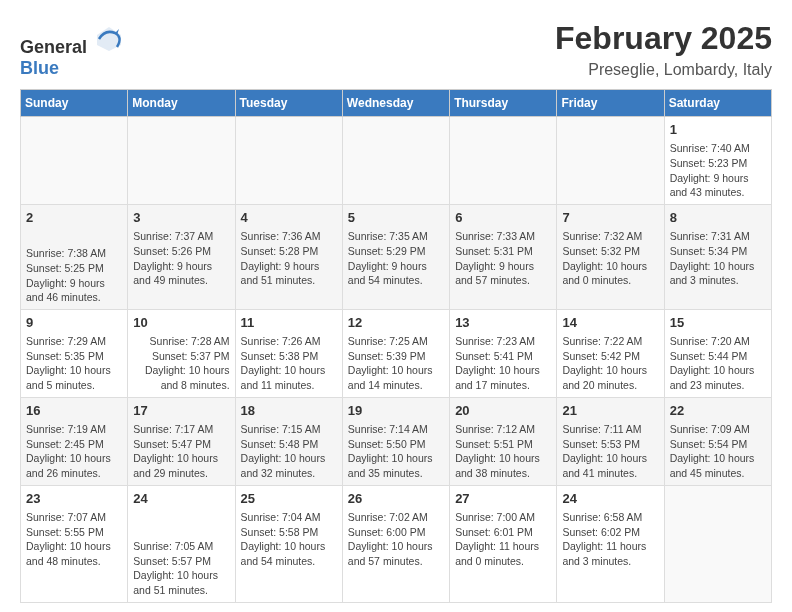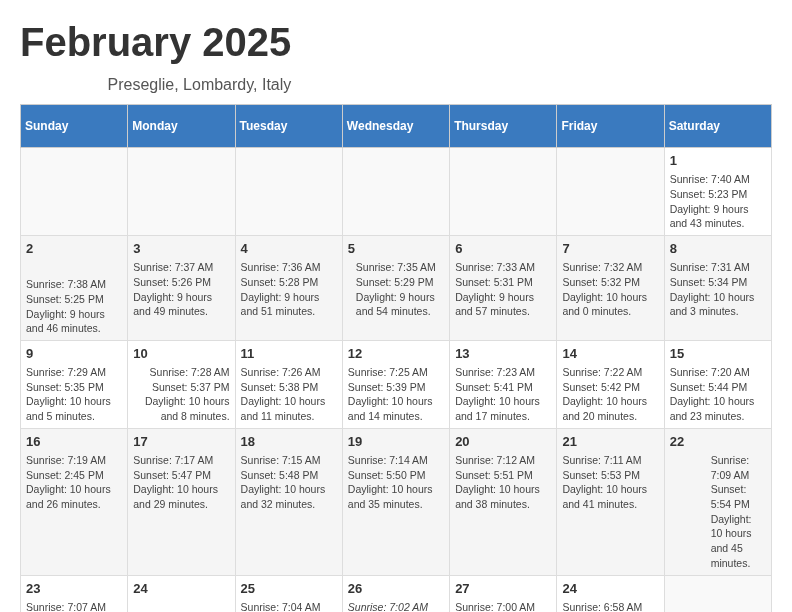--- a/index.html
+++ b/index.html
@@ -33,38 +33,38 @@
     }
     .logo-icon {
       width: 28px;
       height: 28px;
       margin-left: 3px;
     }
     .title-area {
       text-align: right;
     }
     .month-title {
-      font-size: 40px;
+      font-size: 32px;
       font-weight: bold;
       color: #333;
     }
     .location-subtitle {
       font-size: 16px;
       color: #555;
-      margin-top: 11px;
+      margin-top: 4px;
     }
     .calendar {
       width: 100%;
       border-collapse: collapse;
       font-size: 11px;
     }
     .calendar thead tr th {
       background-color: #3a7abf;
       color: white;
-      padding: 14px 4px;
+      padding: 6px 4px;
       text-align: left;
       font-size: 12px;
       font-weight: bold;
       border: 1px solid #ccc;
     }
     .calendar tbody tr td {
       vertical-align: top;
       padding: 4px 5px;
       border: 1px solid #ddd;
       min-height: 90px;
@@ -89,20 +89,32 @@
     }
     .day-info {
       font-size: 10.5px;
       color: #444;
     }
   </style>
 </head>
 <body>
 
 <div class="header-area">
+  <div class="logo">
+    <div>
+      <span class="logo-text-general">General</span>
+      <svg class="logo-icon" viewBox="0 0 28 28">
+        <polygon points="14,2 26,10 26,20 14,26 2,20 2,10" fill="#3a7abf" opacity="0.15"></polygon>
+        <path d="M4,14 Q10,4 20,8 Q28,12 22,22" stroke="#3a7abf" stroke-width="2.5" fill="none"></path>
+        <path d="M20,8 L24,4 L22,10 Z" fill="#3a7abf"></path>
+      </svg>
+      <br>
+      <span class="logo-text-blue">Blue</span>
+    </div>
+  </div>
   <div class="title-area">
     <div class="month-title">February 2025</div>
     <div class="location-subtitle">Preseglie, Lombardy, Italy</div>
   </div>
 </div>
 
 <table class="calendar">
   <thead>
     <tr>
     <th>Sunday</th>
@@ -143,21 +155,21 @@
 Daylight: 9 hours and 49 minutes.</div>
         </td>
         <td>
           <span class="day-number">4</span>
           <div class="day-info" style="white-space: pre-line;">Sunrise: 7:36 AM
 Sunset: 5:28 PM
 Daylight: 9 hours and 51 minutes.</div>
         </td>
         <td>
           <span class="day-number">5</span>
-          <div class="day-info" style="white-space: pre-line; margin-left: 8px;">Sunrise: 7:35 AM
+          <div class="day-info" style="white-space: pre-line;">Sunrise: 7:35 AM
 Sunset: 5:29 PM
 Daylight: 9 hours and 54 minutes.</div>
         </td>
         <td>
           <span class="day-number">6</span>
           <div class="day-info" style="white-space: pre-line;">Sunrise: 7:33 AM
 Sunset: 5:31 PM
 Daylight: 9 hours and 57 minutes.</div>
         </td>
         <td>
@@ -249,21 +261,21 @@
 Daylight: 10 hours and 38 minutes.</div>
         </td>
         <td>
           <span class="day-number">21</span>
           <div class="day-info" style="white-space: pre-line;">Sunrise: 7:11 AM
 Sunset: 5:53 PM
 Daylight: 10 hours and 41 minutes.</div>
         </td>
         <td>
           <span class="day-number">22</span>
-          <div class="day-info" style="white-space: pre-line; margin-left: 41px;">Sunrise: 7:09 AM
+          <div class="day-info" style="white-space: pre-line;">Sunrise: 7:09 AM
 Sunset: 5:54 PM
 Daylight: 10 hours and 45 minutes.</div>
         </td>
       </tr>
       <tr>
         <td>
           <span class="day-number">23</span>
           <div class="day-info" style="white-space: pre-line;">Sunrise: 7:07 AM
 Sunset: 5:55 PM
 Daylight: 10 hours and 48 minutes.</div>
@@ -275,21 +287,21 @@
 Daylight: 10 hours and 51 minutes.</div>
         </td>
         <td>
           <span class="day-number">25</span>
           <div class="day-info" style="white-space: pre-line;">Sunrise: 7:04 AM
 Sunset: 5:58 PM
 Daylight: 10 hours and 54 minutes.</div>
         </td>
         <td>
           <span class="day-number">26</span>
-          <div class="day-info" style="white-space: pre-line; font-style: italic;">Sunrise: 7:02 AM
+          <div class="day-info" style="white-space: pre-line;">Sunrise: 7:02 AM
 Sunset: 6:00 PM
 Daylight: 10 hours and 57 minutes.</div>
         </td>
         <td>
           <span class="day-number">27</span>
           <div class="day-info" style="white-space: pre-line;">Sunrise: 7:00 AM
 Sunset: 6:01 PM
 Daylight: 11 hours and 0 minutes.</div>
         </td>
         <td>

